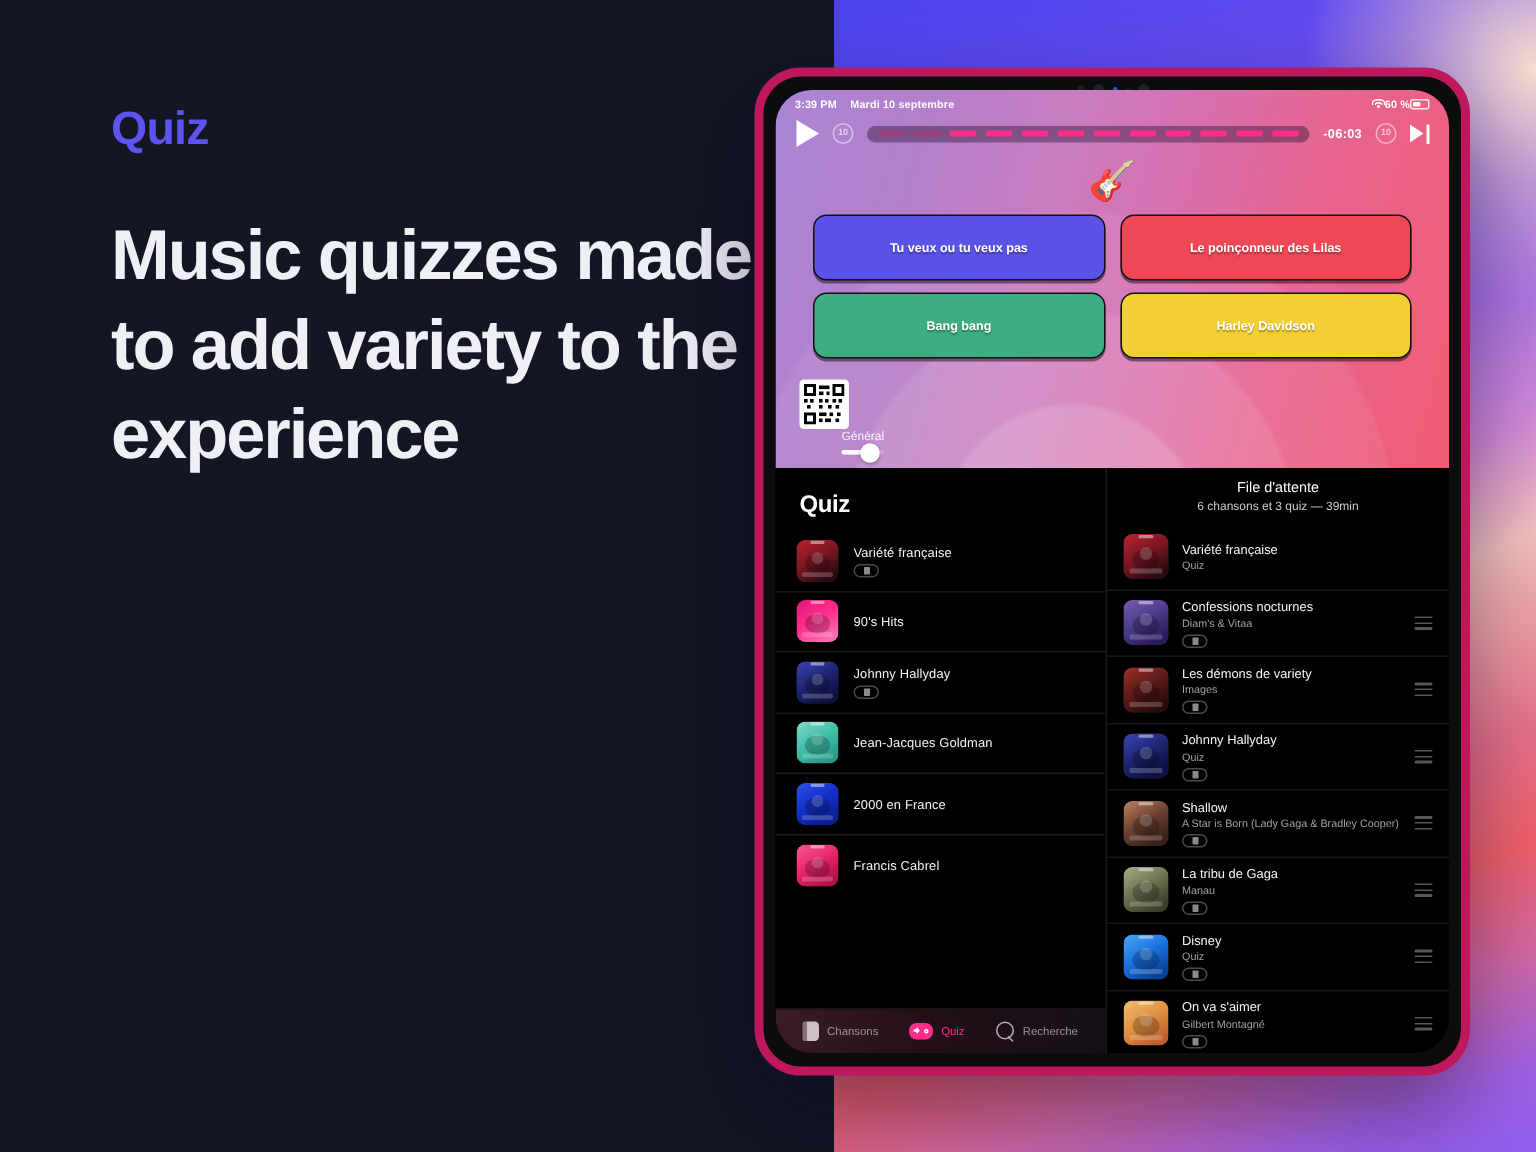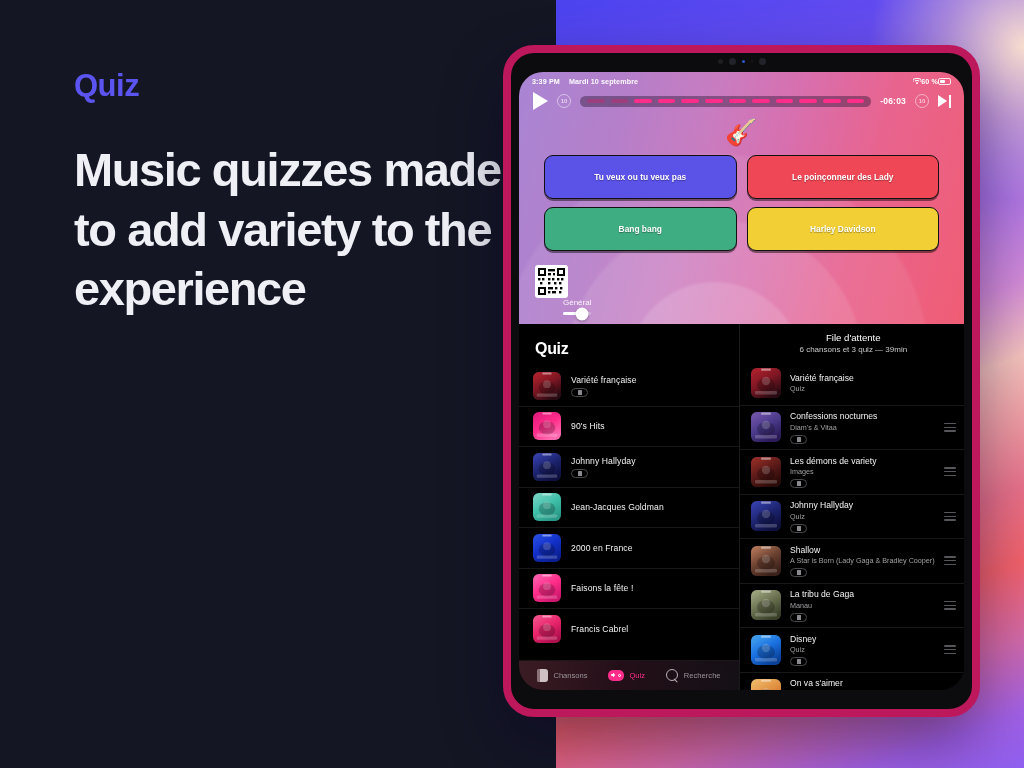--- a/index.html
+++ b/index.html
@@ -40,23 +40,23 @@
   }
   .headline{
     font-size:47px; line-height:1.27; font-weight:bold; color:#eff0f6;
     letter-spacing:-1.4px;
   }
 
   
   .tablet{
     position:absolute; left:503px; top:45px; width:477px; height:672px;
     background:#0c0c0e; border-radius:31px;
-    border:8px solid #be185d;
+    border:6px solid #be185d;
     box-shadow:0 26px 60px rgba(10,5,40,.45);
-    padding:19px 8px;
+    padding:9px 8px;
   }
   .cam-row{
     position:absolute; left:0; right:0; top:3px; height:10px;
     display:flex; justify-content:center; align-items:center; gap:6px;
   }
   .cam-dot{ width:5px; height:5px; border-radius:50%; background:#1d1d22; }
   .cam-dot.big{ width:7px; height:7px; background:#22222a; }
   .cam-dot.blue{ width:3px; height:3px; background:#2d56c8; }
   .cam-dot.tiny{ width:2px; height:2px; background:#1a1a20; }
 
@@ -304,21 +304,21 @@
         <div class="next-icon">
             <i></i>
             <i></i>
           </div>
       </div>
 
       <div class="guitar">🎸</div>
 
       <div class="answers" id="answers">
           <div class="ans c0" style="background: rgb(91, 82, 232);">Tu veux ou tu veux pas</div>
-          <div class="ans c1" style="background: rgb(239, 71, 85);">Le poinçonneur des Lady</div>
+          <div class="ans c1" style="background: rgb(239, 71, 85);">Le poinçonneur des Lilas</div>
           <div class="ans c2" style="background: rgb(63, 173, 130);">Bang bang</div>
           <div class="ans c3" style="background: rgb(242, 207, 53);">Harley Davidson</div>
         </div>
 
       <div class="bottom-row">
         <div class="qr">
           <svg viewBox="0 0 27 27" width="27" height="27">
             <rect x="0" y="0" width="8" height="8" fill="#000"></rect>
               <rect x="2" y="2" width="4" height="4" fill="#fff"></rect>
             <rect x="19" y="0" width="8" height="8" fill="#000"></rect>
@@ -469,41 +469,20 @@
                 </svg>
               </div>
               <div class="qmeta">
                 <div class="qname">2000 en France</div>
               </div>
             </div>
             <div class="qrow">
               <div class="thumb">
                 <svg viewBox="0 0 30 30" preserveAspectRatio="none">
                   <defs>
-                    <linearGradient id="gfete" x1="0" y1="0" x2="0.6" y2="1">
-                      <stop offset="0%" stop-color="#ff69b4"></stop>
-                      <stop offset="55%" stop-color="#ff2d8a"></stop>
-                      <stop offset="100%" stop-color="#d0176e"></stop>
-                    </linearGradient>
-                  </defs>
-                  <rect width="30" height="30" fill="url(#gfete)"></rect>
-                  <rect x="10" y="0.6" width="10" height="2.2" rx="1" fill="rgba(255,255,255,.45)"></rect>
-                  <ellipse cx="15" cy="17" rx="9" ry="7" fill="rgba(0,0,0,.22)"></ellipse>
-                  <circle cx="15" cy="13" r="4.2" fill="rgba(255,255,255,.18)"></circle>
-                  <rect x="4" y="23" width="22" height="3.4" rx="1" fill="rgba(255,255,255,.20)"></rect>
-                </svg>
-              </div>
-              <div class="qmeta">
-                <div class="qname">Faisons la fête !</div>
-              </div>
-            </div>
-            <div class="qrow">
-              <div class="thumb">
-                <svg viewBox="0 0 30 30" preserveAspectRatio="none">
-                  <defs>
                     <linearGradient id="gcabrel" x1="0" y1="0" x2="0.6" y2="1">
                       <stop offset="0%" stop-color="#f45a92"></stop>
                       <stop offset="55%" stop-color="#e8246a"></stop>
                       <stop offset="100%" stop-color="#b0104e"></stop>
                     </linearGradient>
                   </defs>
                   <rect width="30" height="30" fill="url(#gcabrel)"></rect>
                   <rect x="10" y="0.6" width="10" height="2.2" rx="1" fill="rgba(255,255,255,.45)"></rect>
                   <ellipse cx="15" cy="17" rx="9" ry="7" fill="rgba(0,0,0,.22)"></ellipse>
                   <circle cx="15" cy="13" r="4.2" fill="rgba(255,255,255,.18)"></circle>

